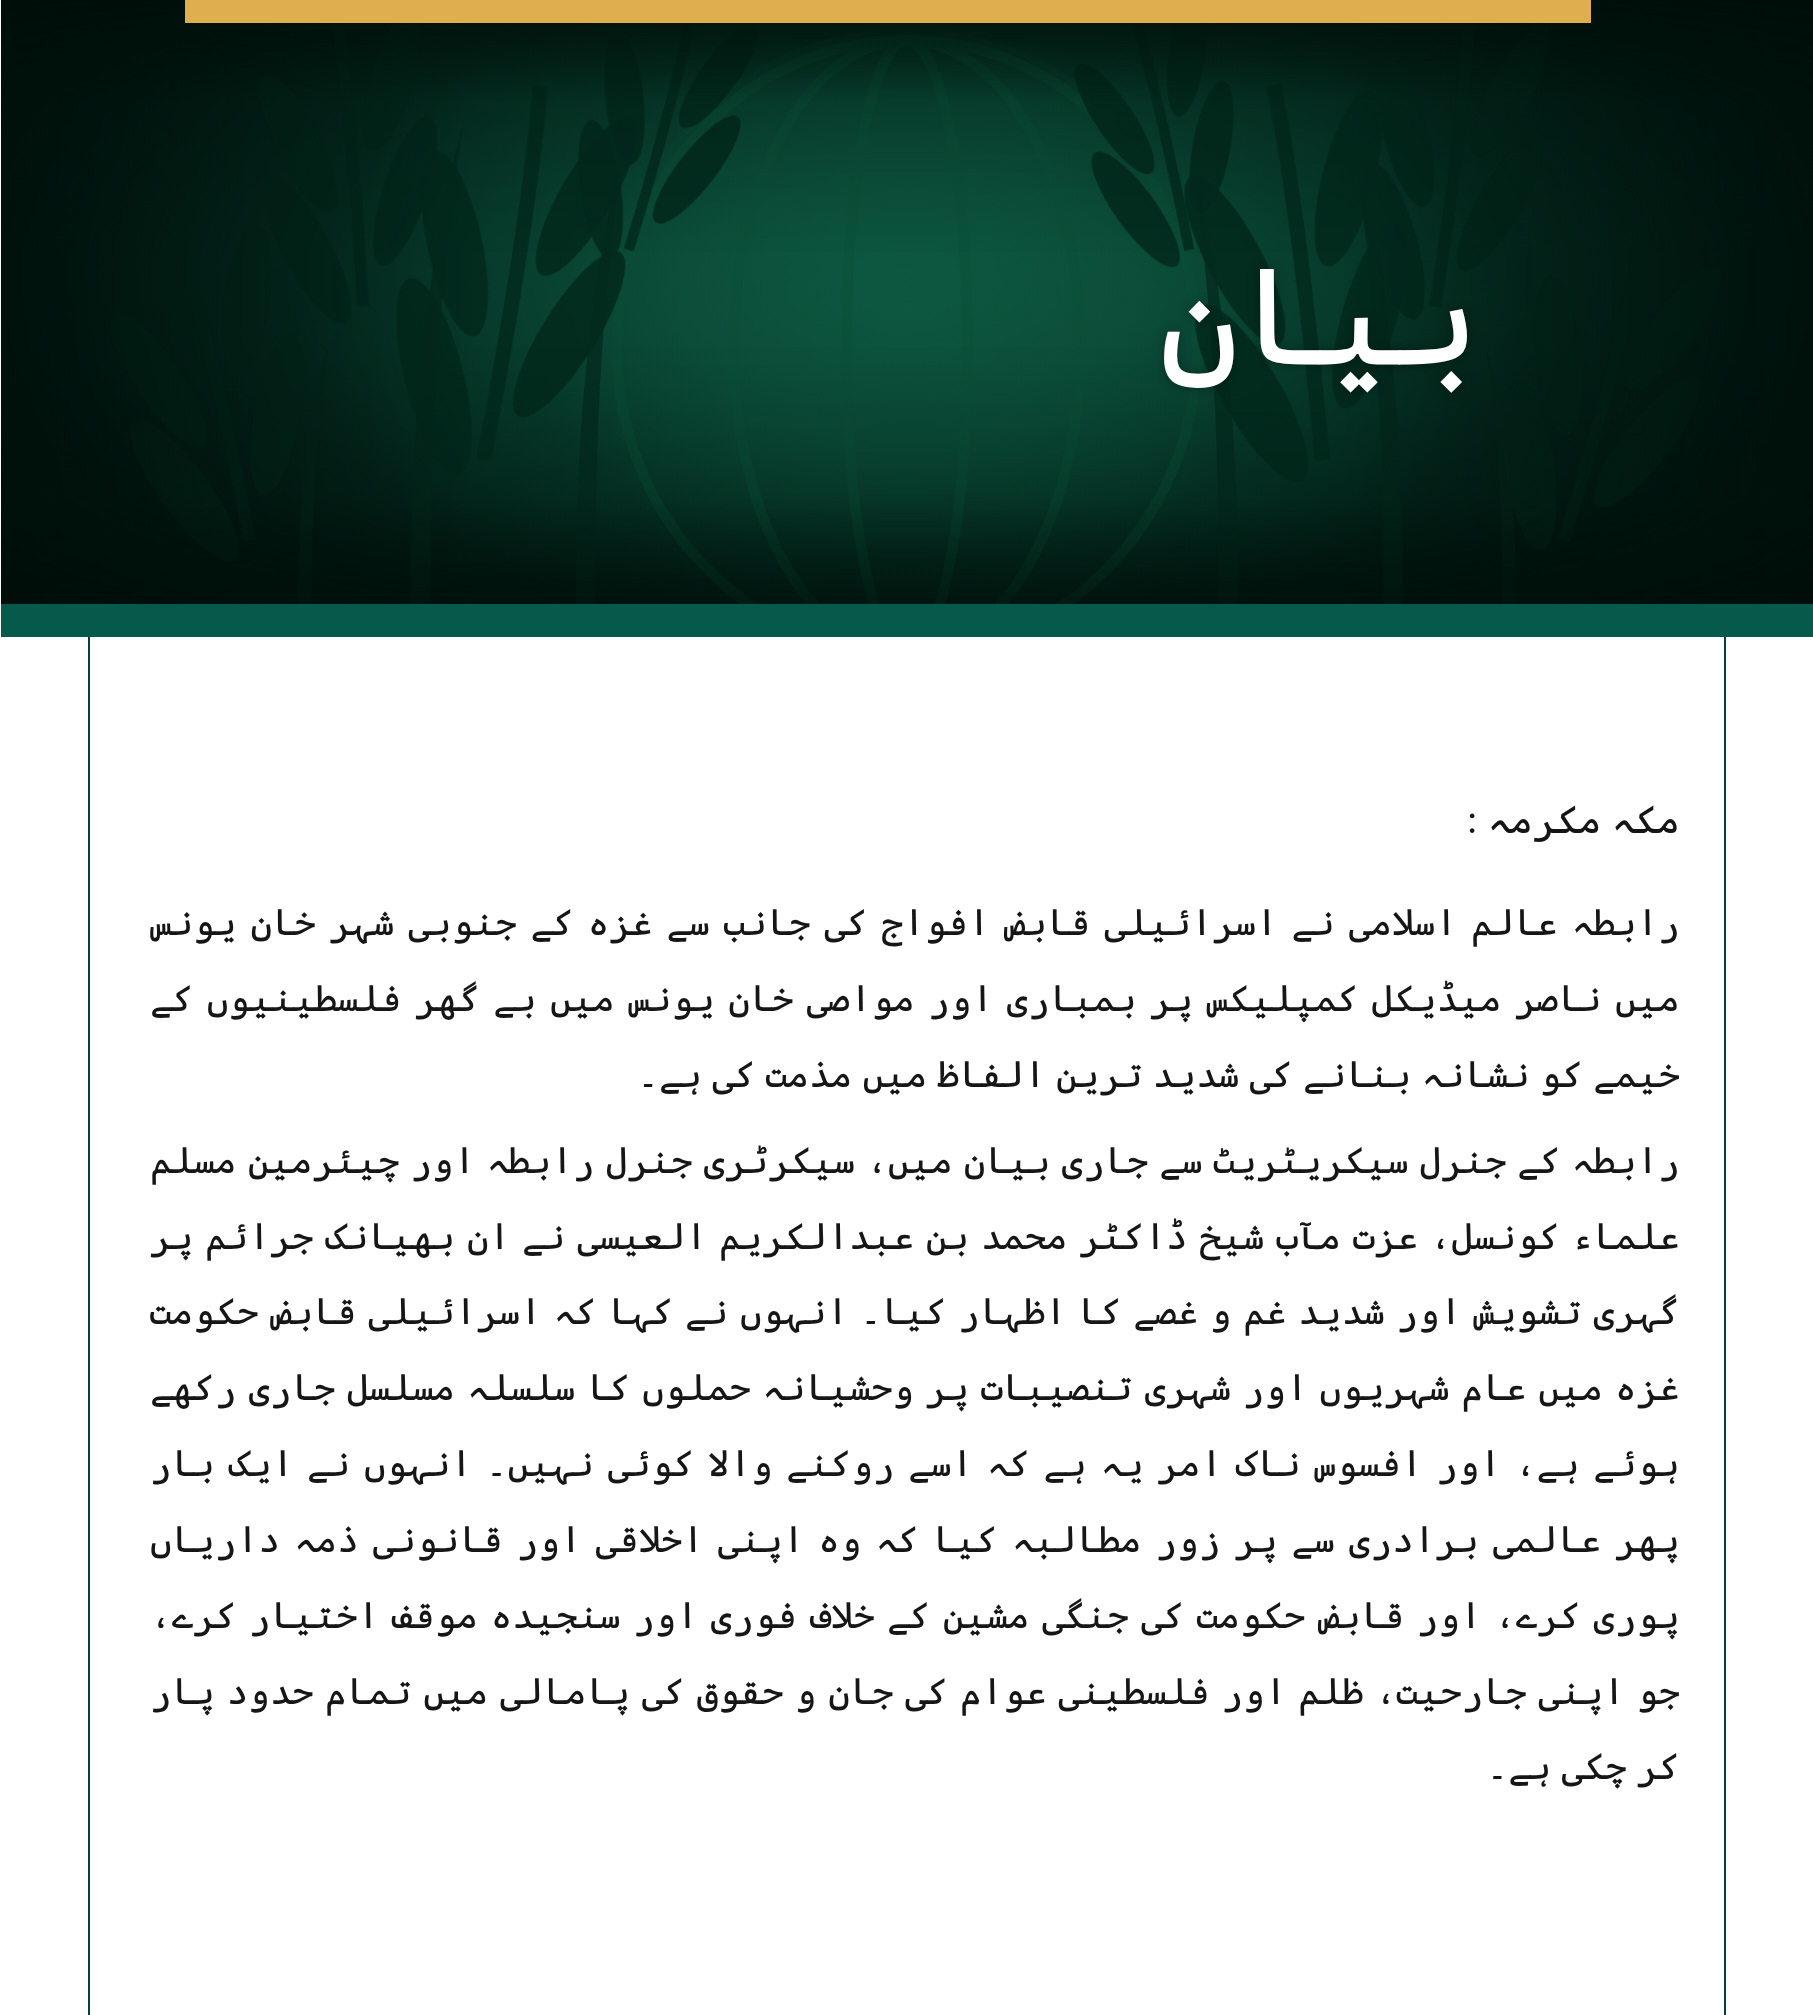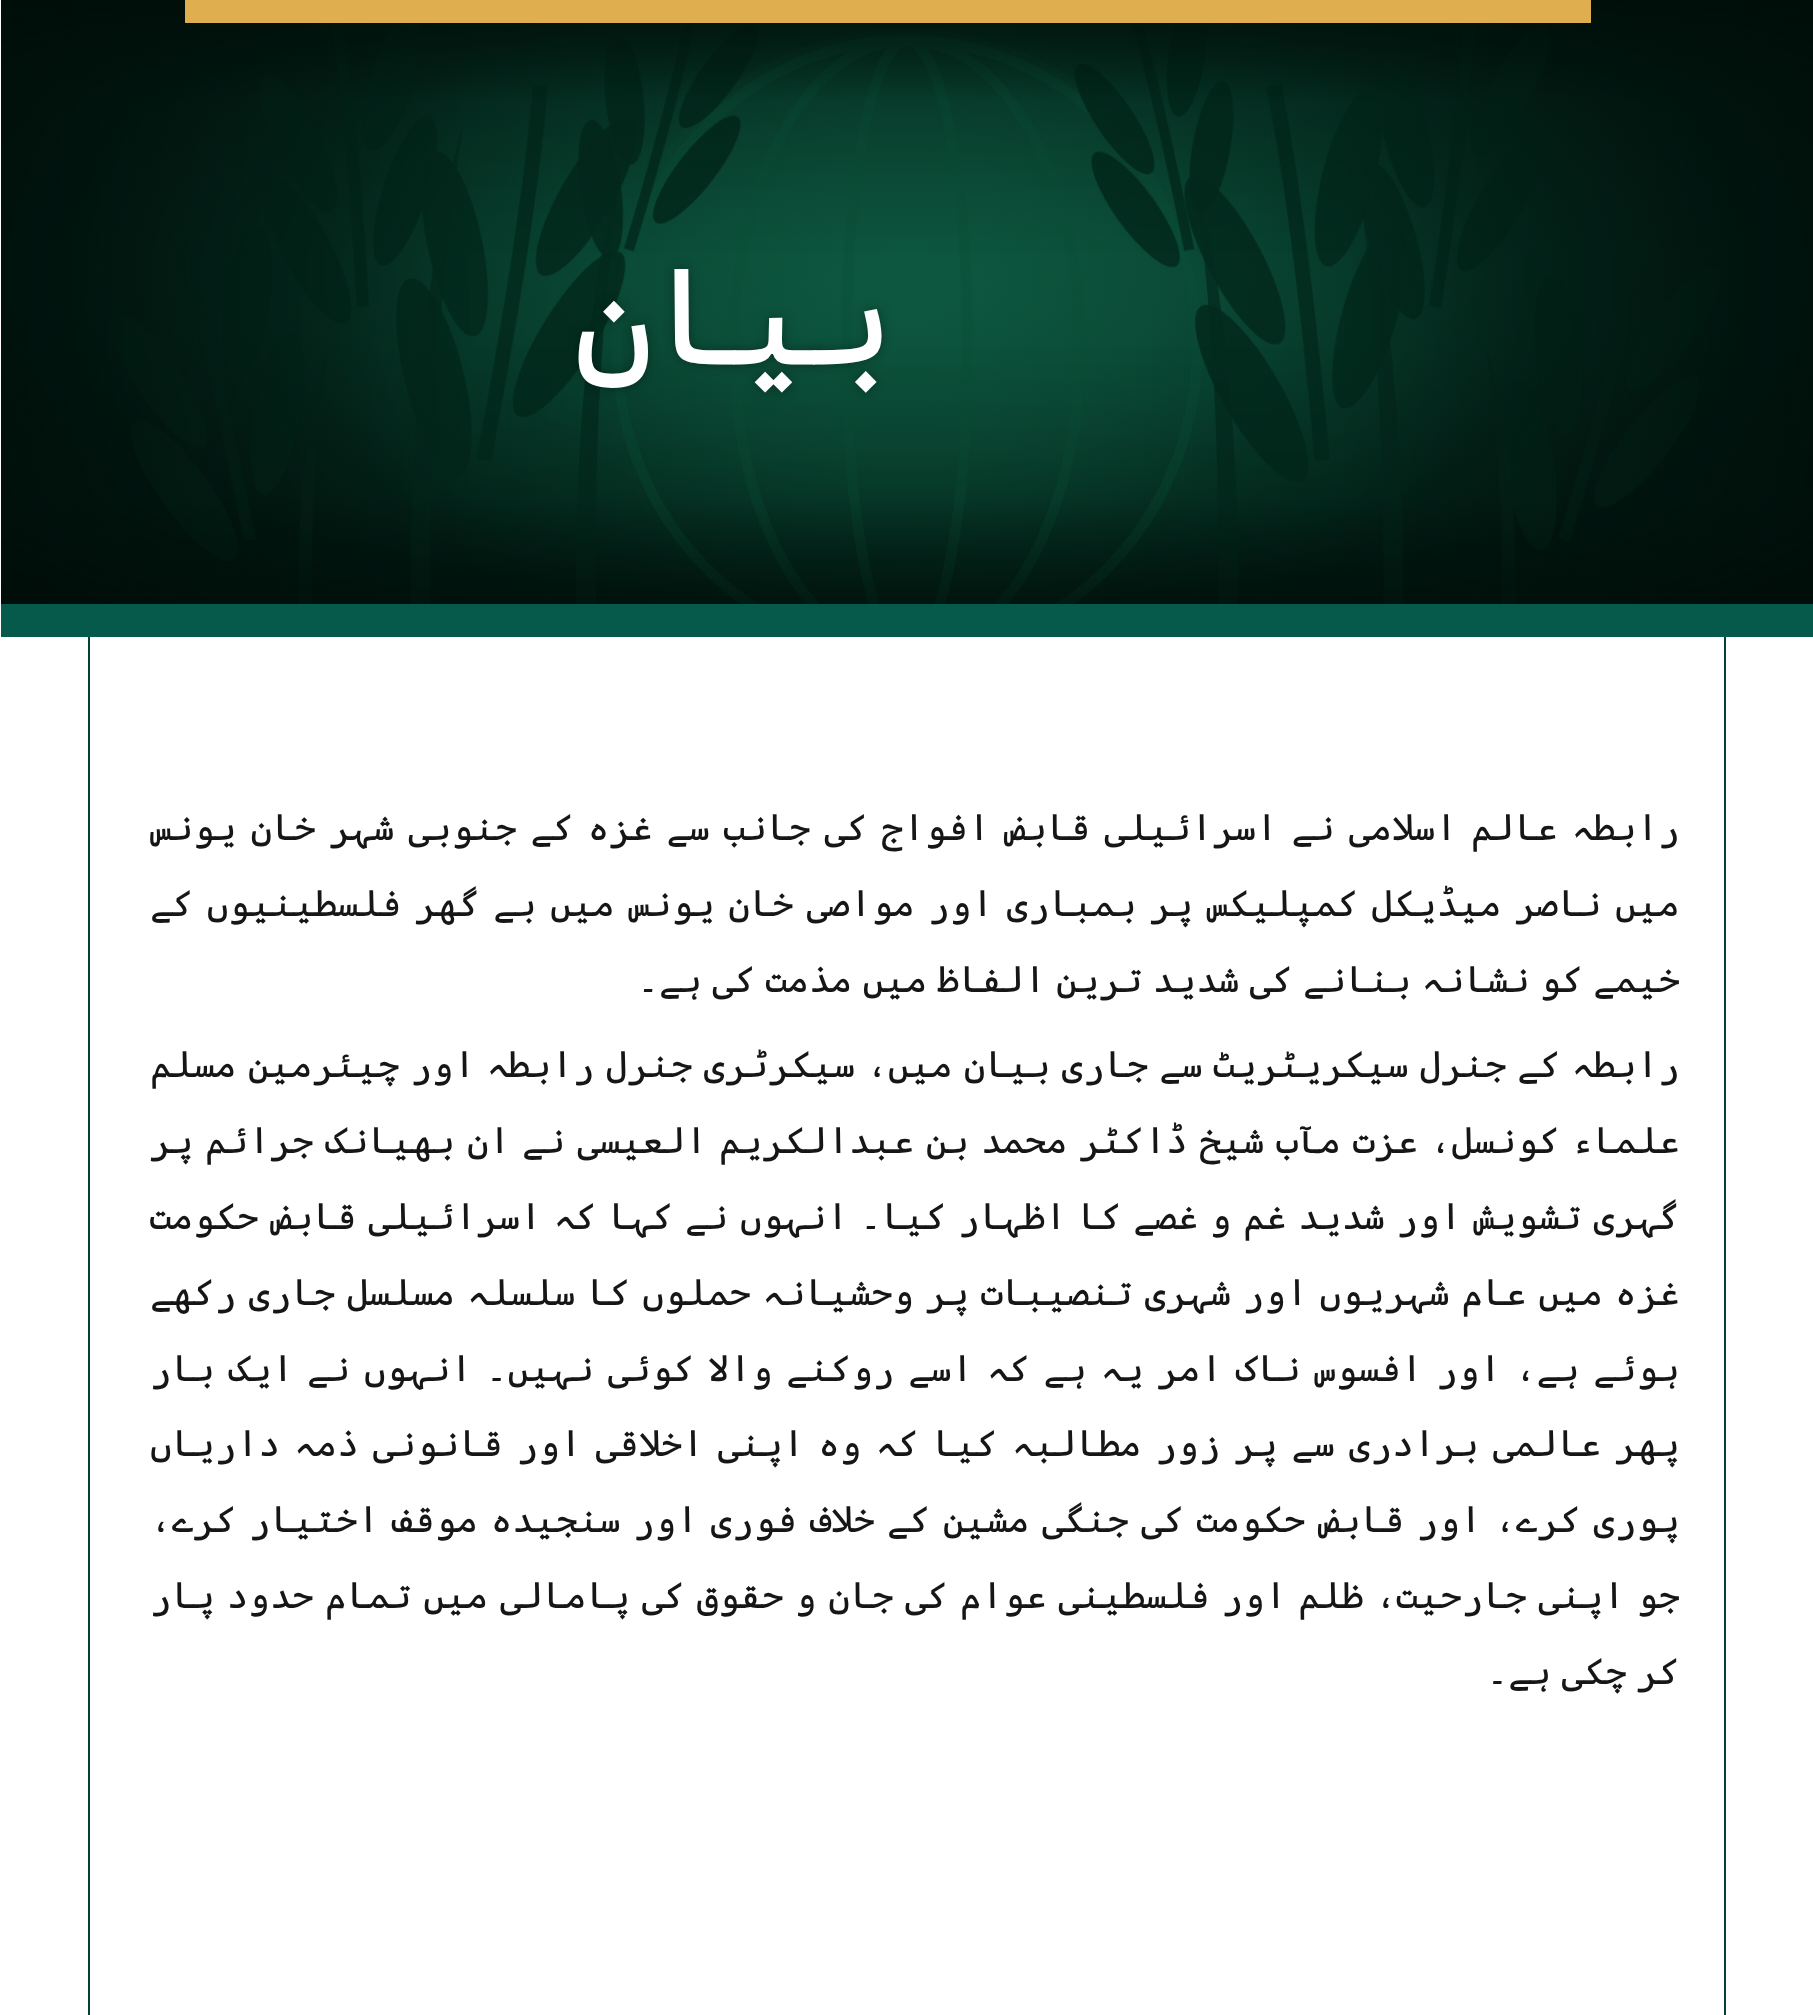--- a/index.html
+++ b/index.html
@@ -56,24 +56,23 @@
   
   .teal-band {
     position: absolute;
     left: 0; bottom: 0;
     width: 1814px; height: 33px;
     background: #065a4c;
   }
 
   .header-title {
     position: absolute;
-    left: 0;
+    left: 12px;
     top: 250px;
     width: 1468px;
-    text-align: center;
     color: #ffffff;
     font-size: 137px;
     line-height: 1;
     font-family: "Liberation Serif", "DejaVu Serif", serif;
     letter-spacing: 0;
     text-shadow: 0 0 12px rgba(0,0,0,0.35);
     direction: rtl;
   }
 
   
@@ -214,20 +213,21 @@
   <div class="teal-band"></div>
 </div>
 
 <div class="page-body">
 
   <div class="rule-left"></div>
   <div class="rule-right"></div>
 
   <div class="content">
 
+    <div class="dateline">مکہ مکرمہ :</div>
 
     <p class="para">رابطہ عالم اسلامی نے اسرائیلی قابض افواج کی جانب سے غزہ کے جنوبی شہر خان یونس میں ناصر میڈیکل کمپلیکس پر بمباری اور مواصی خان یونس میں بے گھر فلسطینیوں کے خیمے کو نشانہ بنانے کی شدید ترین الفاظ میں مذمت کی ہے۔</p>
 
     <p class="para">رابطہ کے جنرل سیکریٹریٹ سے جاری بیان میں، سیکرٹری جنرل رابطہ اور چیئرمین مسلم علماء کونسل، عزت مآب شیخ ڈاکٹر محمد بن عبدالکریم العیسی نے ان بھیانک جرائم پر گہری تشویش اور شدید غم و غصے کا اظہار کیا۔ انہوں نے کہا کہ اسرائیلی قابض حکومت غزہ میں عام شہریوں اور شہری تنصیبات پر وحشیانہ حملوں کا سلسلہ مسلسل جاری رکھے ہوئے ہے، اور افسوس ناک امر یہ ہے کہ اسے روکنے والا کوئی نہیں۔ انہوں نے ایک بار پھر عالمی برادری سے پر زور مطالبہ کیا کہ وہ اپنی اخلاقی اور قانونی ذمہ داریاں پوری کرے، اور قابض حکومت کی جنگی مشین کے خلاف فوری اور سنجیدہ موقف اختیار کرے، جو اپنی جارحیت، ظلم اور فلسطینی عوام کی جان و حقوق کی پامالی میں تمام حدود پار کر چکی ہے۔</p>
   </div>
 
 </div>
 
 
 </body></html>

